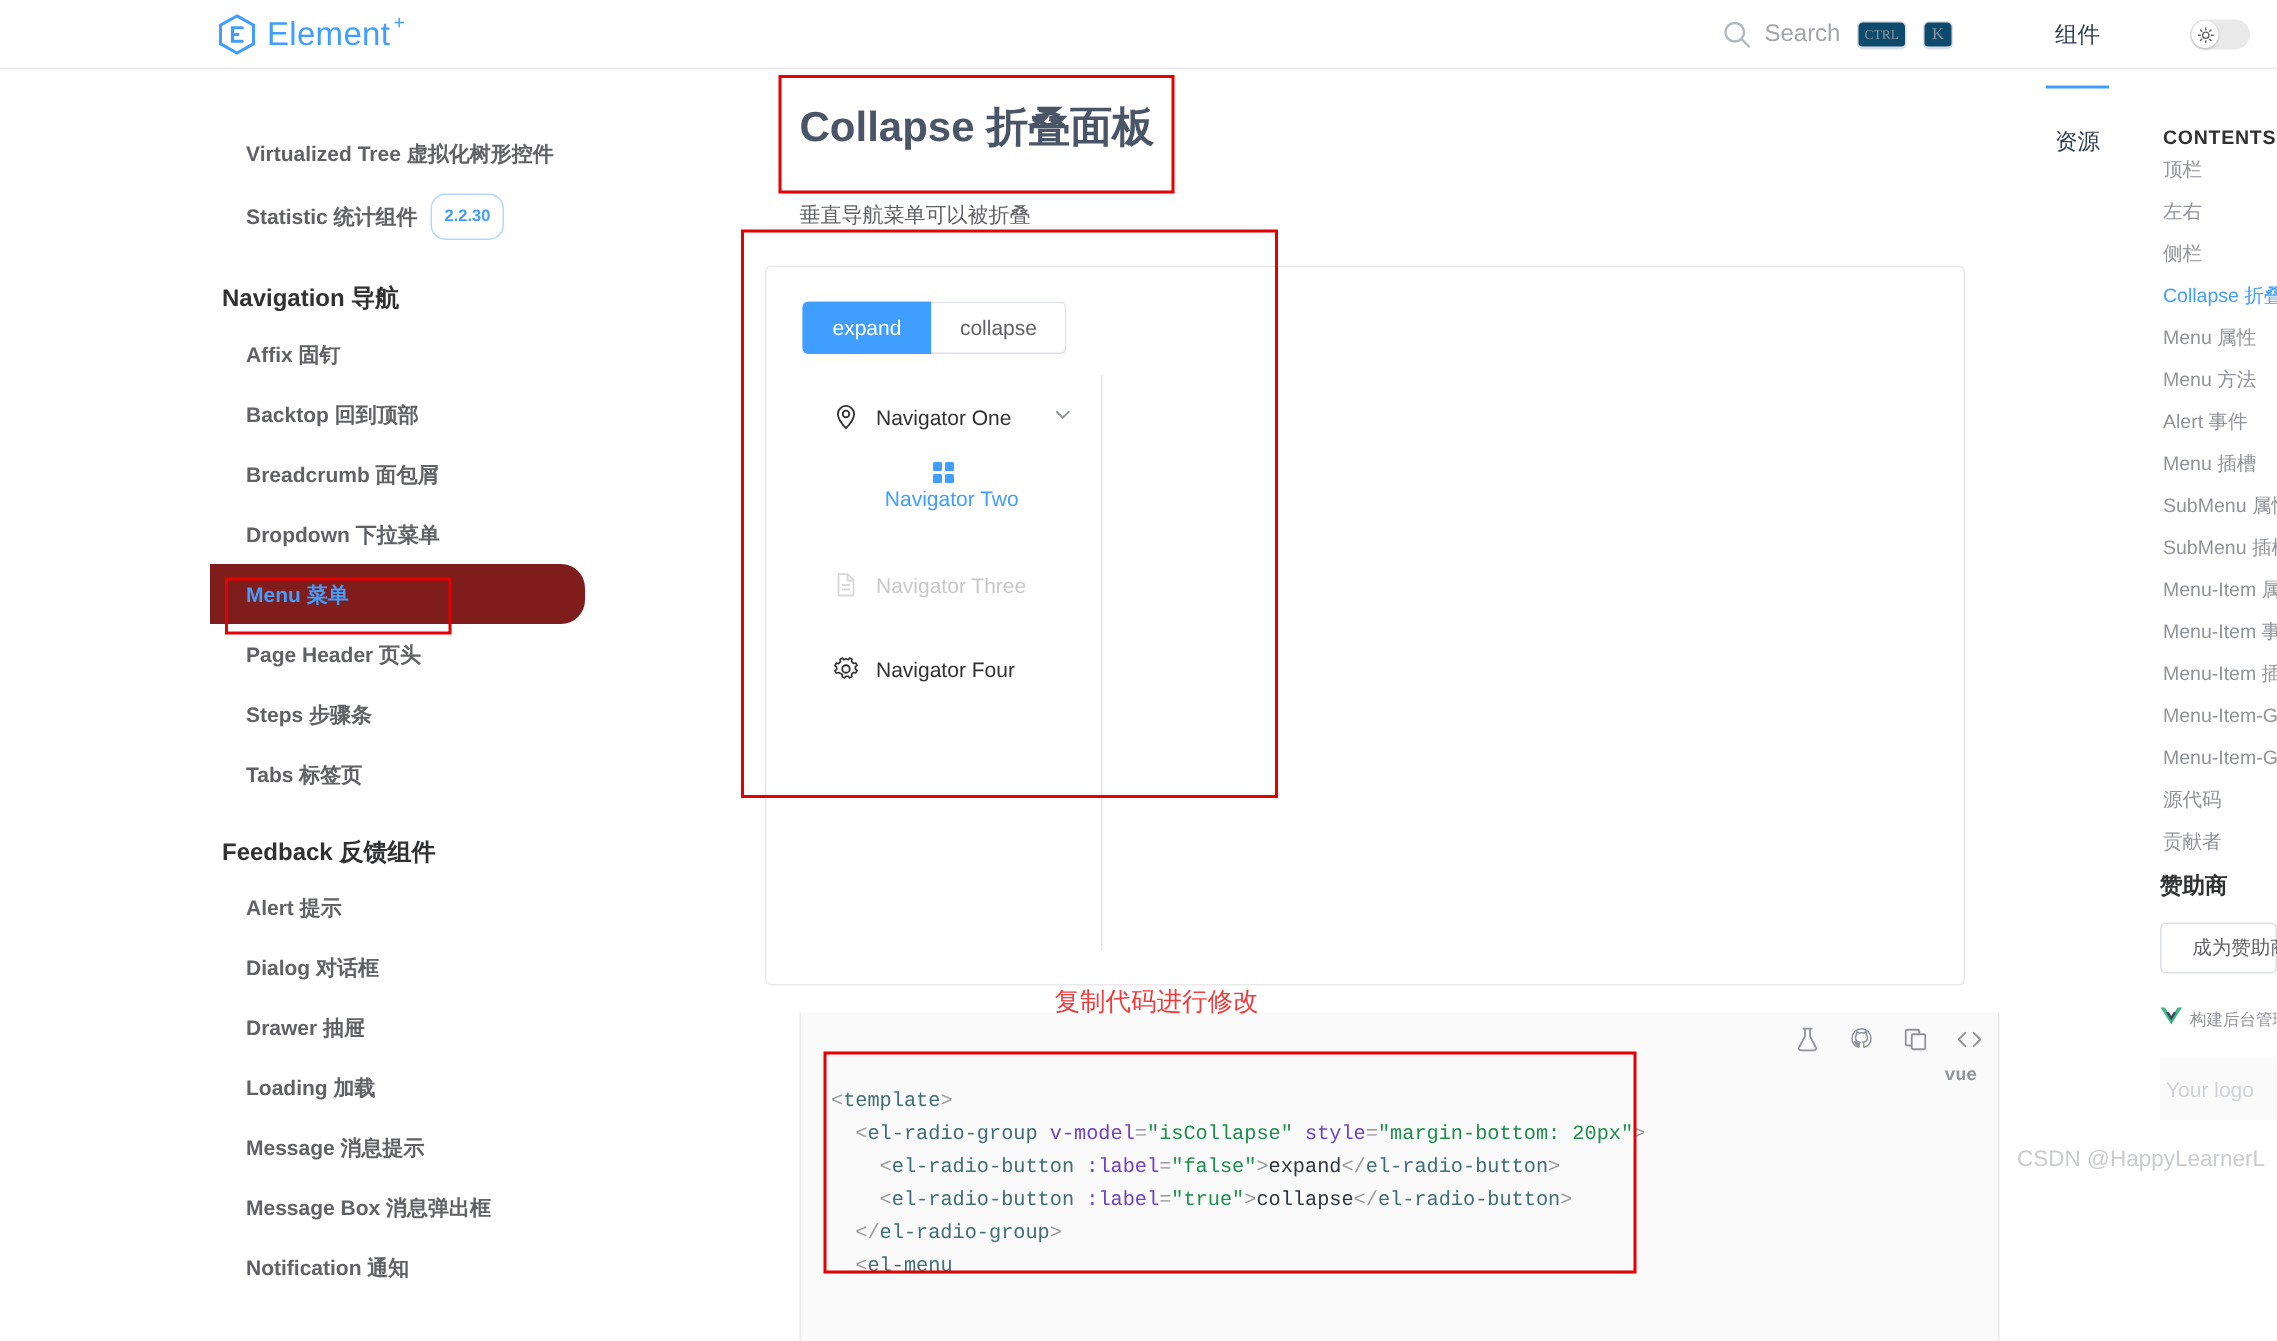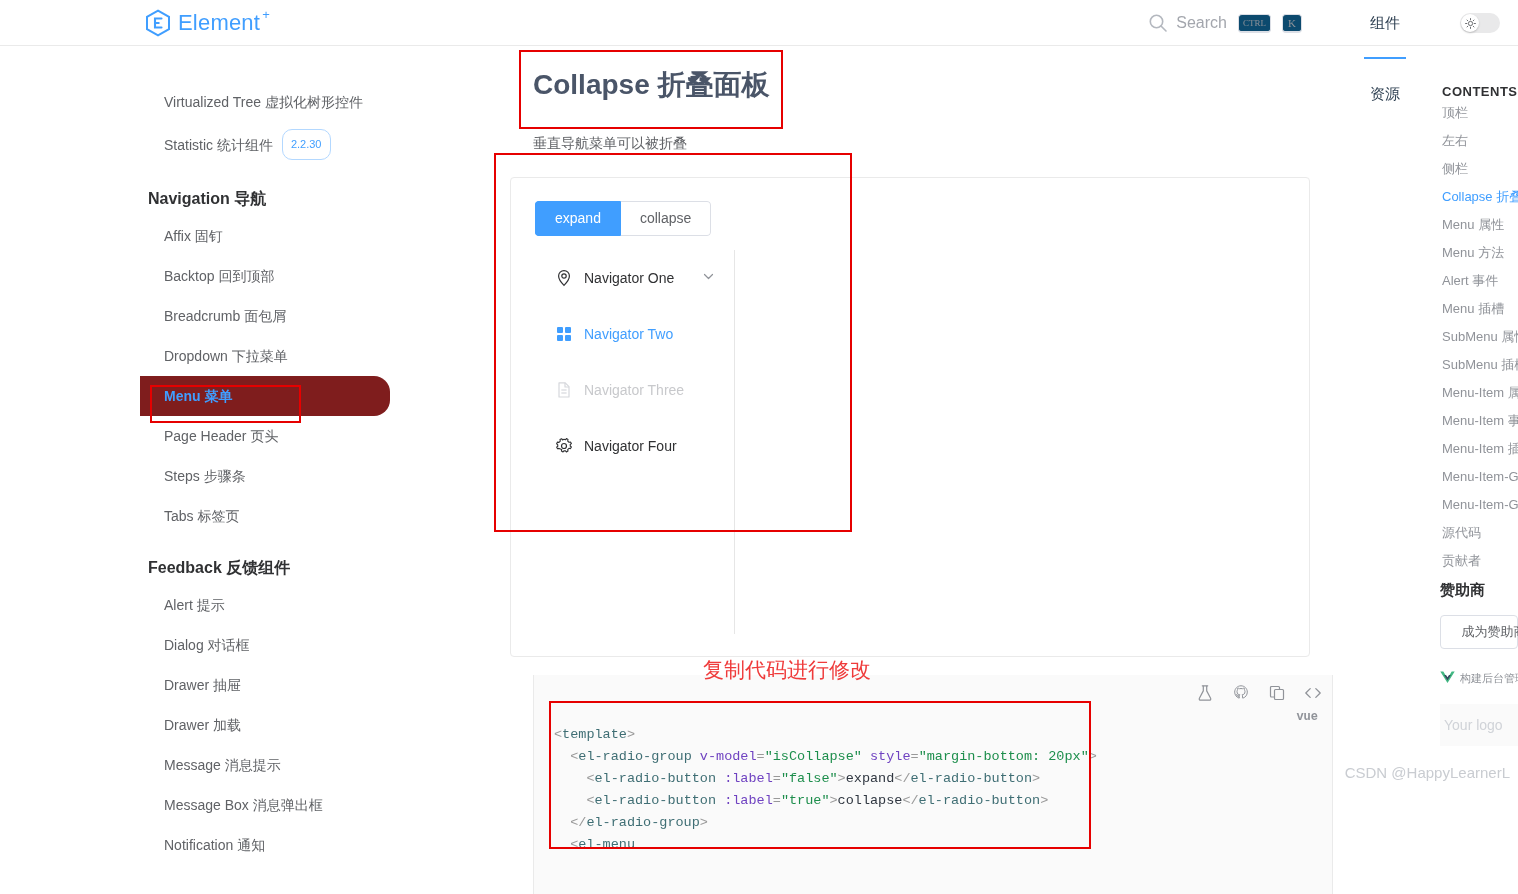--- a/index.html
+++ b/index.html
@@ -55,21 +55,21 @@
   }
 
   
   .sidebar {
     position: absolute; left: 0; top: 46px; width: 400px; height: 848px;
     padding: 36px 0 0 0; overflow: hidden; background: #fff;
   }
   .side-link {
     display: block; padding: 7px 0 7px 24px; margin-left: 140px;
     font-size: 14px; color: #606266; text-decoration: none; cursor: pointer;
-    white-space: nowrap; line-height: 26px;
+    white-space: nowrap; line-height: 26px; font-weight: bold;
   }
   .side-link .badge {
     display: inline-block; margin-left: 9px; padding: 1px 8px 2px;
     border: 1px solid #b3d8ff; border-radius: 10px;
     font-size: 11px; color: #409eff; vertical-align: 2px;
   }
   .side-group {
     margin-left: 140px; padding: 22px 0 6px 8px;
     font-size: 16px; font-weight: bold; color: #303133; white-space: nowrap;
   }
@@ -107,21 +107,21 @@
 
   .el-menu {
     position: absolute; left: 24px; top: 72px; width: 200px;
     border-right: 1px solid #e6e6e6; height: 384px;
   }
   .menu-item {
     display: flex; align-items: center; height: 56px; padding: 0 20px;
     font-size: 14px; color: #303133; cursor: pointer; position: relative;
   }
   .menu-item .mi-ico { width: 18px; height: 18px; margin-right: 11px; flex: 0 0 18px; }
-  .menu-item.is-active { color: #409eff; }
+  .menu-item.is-active { color: #409eff; flex-direction: column; }
   .menu-item.is-disabled { color: #c8c9cc; cursor: not-allowed; }
   .menu-arrow { position: absolute; right: 19px; top: 50%; transform: translateY(-50%); }
 
   
   .code-wrap {
     position: absolute; left: 133px; top: 629px; width: 800px; height: 230px;
     border: 1px solid #eaeaea; border-top: none; background: #fafafa;
   }
   .code-toolbar {
     position: absolute; right: 10px; top: 9px; display: flex; align-items: center; gap: 18px;
@@ -166,21 +166,21 @@
     font-size: 11px; color: #909399; white-space: nowrap; cursor: pointer;
   }
   .spon-logo-ph {
     margin-top: 18px; height: 42px; background: #fafafa;
     display: flex; align-items: center; font-size: 14px; color: #d0d3d8; padding-left: 4px;
   }
 
   
   .anno { position: absolute; border: 2px solid #e60000; pointer-events: none; }
   .anno-text {
-    position: absolute; color: #ef3b3b; font-size: 21px; white-space: nowrap;
+    position: absolute; color: #ef3b3b; font-size: 17px; white-space: nowrap;
     font-weight: 500;
   }
   .watermark {
     position: absolute; right: 8px; bottom: 5px; font-size: 15px; color: #c9ccd1;
     white-space: nowrap;
   }
 </style>
 </head>
 <body>
 
@@ -250,21 +250,21 @@
     <a class="side-link">Dropdown 下拉菜单</a>
     <a class="side-link active">Menu 菜单</a>
     <a class="side-link">Page Header 页头</a>
     <a class="side-link">Steps 步骤条</a>
     <a class="side-link">Tabs 标签页</a>
 
     <div class="side-group">Feedback 反馈组件</div>
     <a class="side-link">Alert 提示</a>
     <a class="side-link">Dialog 对话框</a>
     <a class="side-link">Drawer 抽屉</a>
-    <a class="side-link">Drawer 加载</a>
+    <a class="side-link">Loading 加载</a>
     <a class="side-link">Message 消息提示</a>
     <a class="side-link">Message Box 消息弹出框</a>
     <a class="side-link">Notification 通知</a>
   </div>
 
   <div class="main">
     <div class="page-title">Collapse 折叠面板</div>
     <div class="page-sub">垂直导航菜单可以被折叠</div>
 
     <div class="demo-card">

